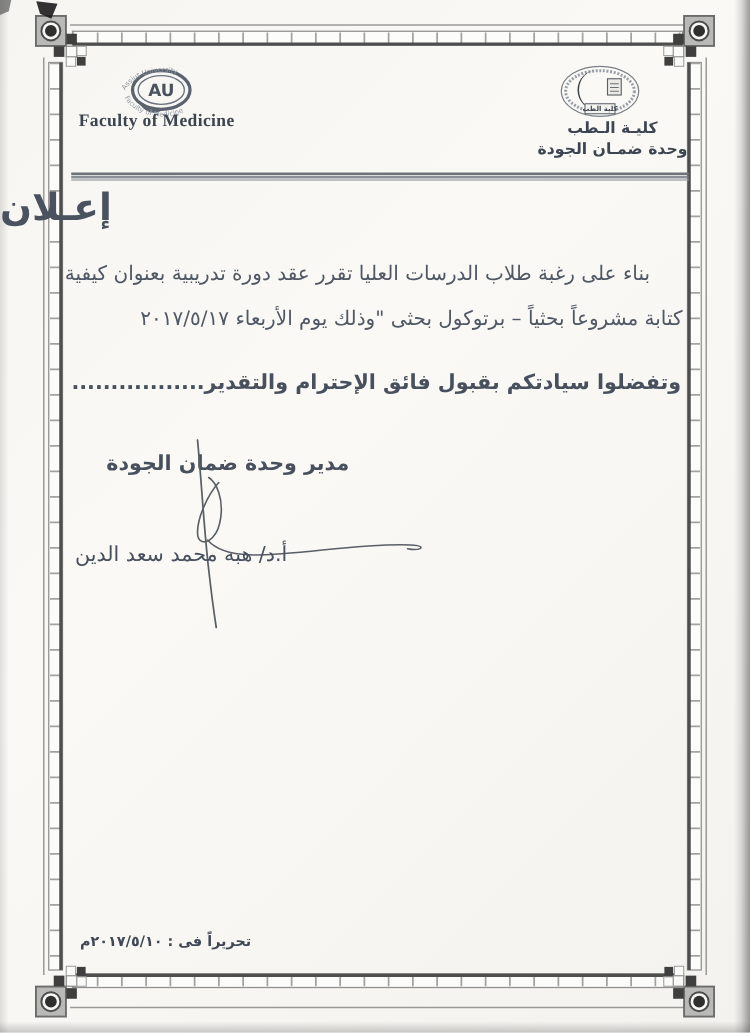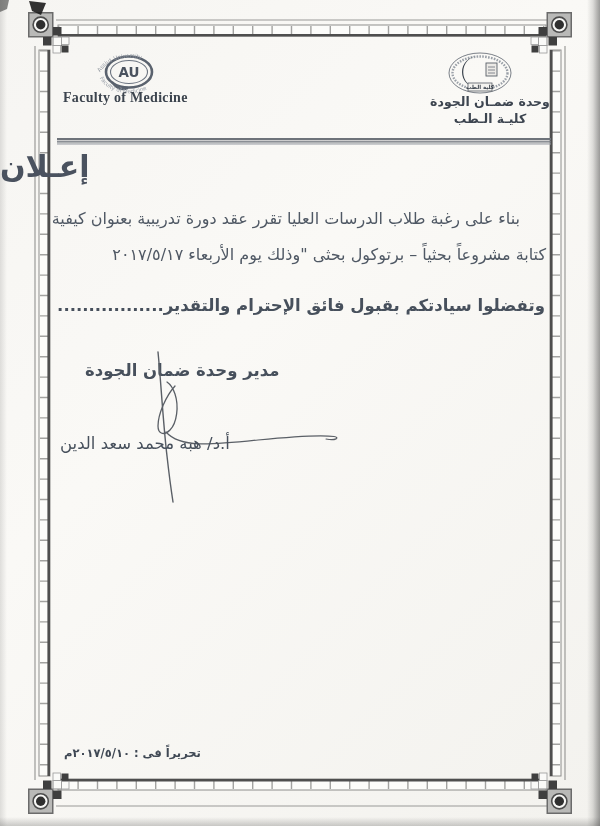--- a/index.html
+++ b/index.html
@@ -160,22 +160,22 @@
     <ellipse cx="54" cy="27" rx="31" ry="20" fill="none" stroke="#7a8088" stroke-width="1"></ellipse>
     <ellipse cx="54" cy="27" rx="27.5" ry="16.5" fill="none" stroke="#9aa0a8" stroke-width="2.4" stroke-dasharray="1.6 1.3"></ellipse>
     <path d="M 52,10 A 15,15 0 1 0 52,42 A 12,13 0 1 1 52,10 Z" fill="#3c444e"></path>
     <rect x="60" y="17" width="11" height="13" fill="#eceae6" stroke="#5a6068" stroke-width="0.9"></rect>
     <path d="M 62,21 h7 M 62,24 h7 M 62,27 h7" stroke="#6a7078" stroke-width="0.8" fill="none"></path>
     <rect x="42" y="37" width="24" height="8" fill="#f4f3f0" stroke="#555b63" stroke-width="0.8"></rect>
     <text x="54" y="43" text-anchor="middle" font-size="5.5" font-weight="bold" fill="#3c444e" font-family="DejaVu Sans, sans-serif" direction="rtl">كلية الطب</text>
   </svg>
 
   <div class="abs hdr-right-text">
+    <div>كليـة الـطب</div>
     <div>وحدة ضمـان الجودة</div>
-    <div>كليـة الـطب</div>
   </div>
 
   <div class="abs divider"></div>
 
   <div class="abs doc-title">إعـلان</div>
 
   <div class="abs body-text">
     <div class="line1">بناء على رغبة طلاب الدرسات العليا تقرر عقد دورة تدريبية بعنوان كيفية</div>
     <div class="line2">كتابة مشروعاً بحثياً – برتوكول بحثى "وذلك يوم الأربعاء ٢٠١٧/٥/١٧</div>
   </div>

